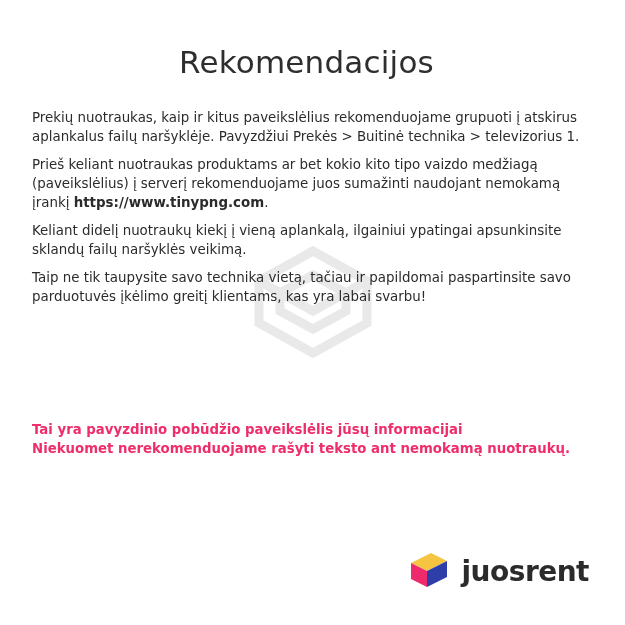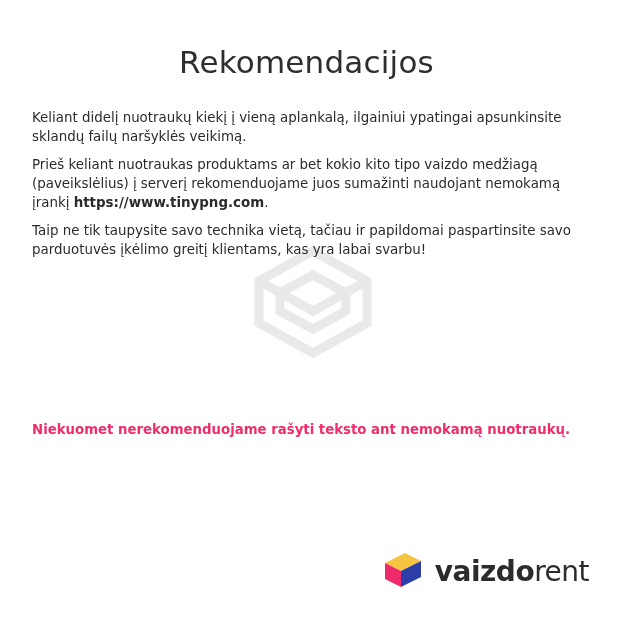--- a/index.html
+++ b/index.html
@@ -90,21 +90,21 @@
   .logo-text {
     font-size: 28px;
     letter-spacing: -0.5px;
   }
   .logo-text .eshop {
     color: #2b2b2b;
     font-weight: bold;
   }
   .logo-text .rent {
     color: #2b2b2b;
-    font-weight: normal;
+    font-weight: bold;
     margin-top: 44px;
   }
 </style>
 </head>
 <body>
 
 <div class="page">
 
   <div class="watermark">
     <svg viewBox="0 0 140 130" width="140" height="130" aria-hidden="true">
@@ -112,39 +112,41 @@
         <path d="M70 14 L124 44 L124 86 L70 116 L16 86 L16 44 Z"></path>
         <path d="M70 38 L103 56 L103 74 L70 92 L37 74 L37 56 Z"></path>
       </g>
       <path d="M16 44 L70 74 L124 44" fill="none" stroke="#e9e9e9" stroke-width="9"></path>
     </svg>
   </div>
 
   <div class="content">
     <h1 class="title">Rekomendacijos</h1>
 
+    <p class="para">Prekių nuotraukas, kaip ir kitus paveikslėlius rekomenduojame grupuoti į atskirus aplankalus failų naršyklėje. Pavyzdžiui Prekės &gt; Buitinė technika &gt; televizorius 1.</p>
+
+    <p class="para"><span>Prieš keliant nuotraukas produktams ar bet kokio kito tipo vaizdo medžiagą (paveikslėlius) į serverį rekomenduojame juos sumažinti naudojant nemokamą įrankį </span><span class="bold">https://www.tinypng.com</span><span>.</span></p>
 
     <p class="para gap-lg">Keliant didelį nuotraukų kiekį į vieną aplankalą, ilgainiui ypatingai apsunkinsite sklandų failų naršyklės veikimą.</p>
-
-    <p class="para"><span>Prieš keliant nuotraukas produktams ar bet kokio kito tipo vaizdo medžiagą (paveikslėlius) į serverį rekomenduojame juos sumažinti naudojant nemokamą įrankį </span><span class="bold">https://www.tinypng.com</span><span>.</span></p>
 
     <p class="para gap-lg">Taip ne tik taupysite savo technika vietą, tačiau ir papildomai paspartinsite savo parduotuvės įkėlimo greitį klientams, kas yra labai svarbu!</p>
 
   </div>
 
   <div class="note-block">
+    <p class="note">Tai yra pavyzdinio pobūdžio paveikslėlis jūsų informacijai</p>
     <p class="note">Niekuomet nerekomenduojame rašyti teksto ant nemokamą nuotraukų.</p>
   </div>
 
   <div class="logo">
     <div class="logo-mark">
       <svg viewBox="0 0 44 44" width="44" height="44" aria-hidden="true">
         <path d="M4 14 L24 4 L40 12 L20 22 Z" fill="#f5c542"></path>
         <path d="M4 14 L4 30 L20 38 L20 22 Z" fill="#ee2a6c"></path>
         <path d="M20 22 L20 38 L40 28 L40 12 Z" fill="#2e3ea8"></path>
       </svg>
     </div>
     <div class="logo-text">
-      <span class="eshop">vaizdo</span><span class="rent">rent</span>
+      <span class="eshop">juos</span><span class="rent">rent</span>
     </div>
   </div>
 
 </div>
 
 </body></html>

